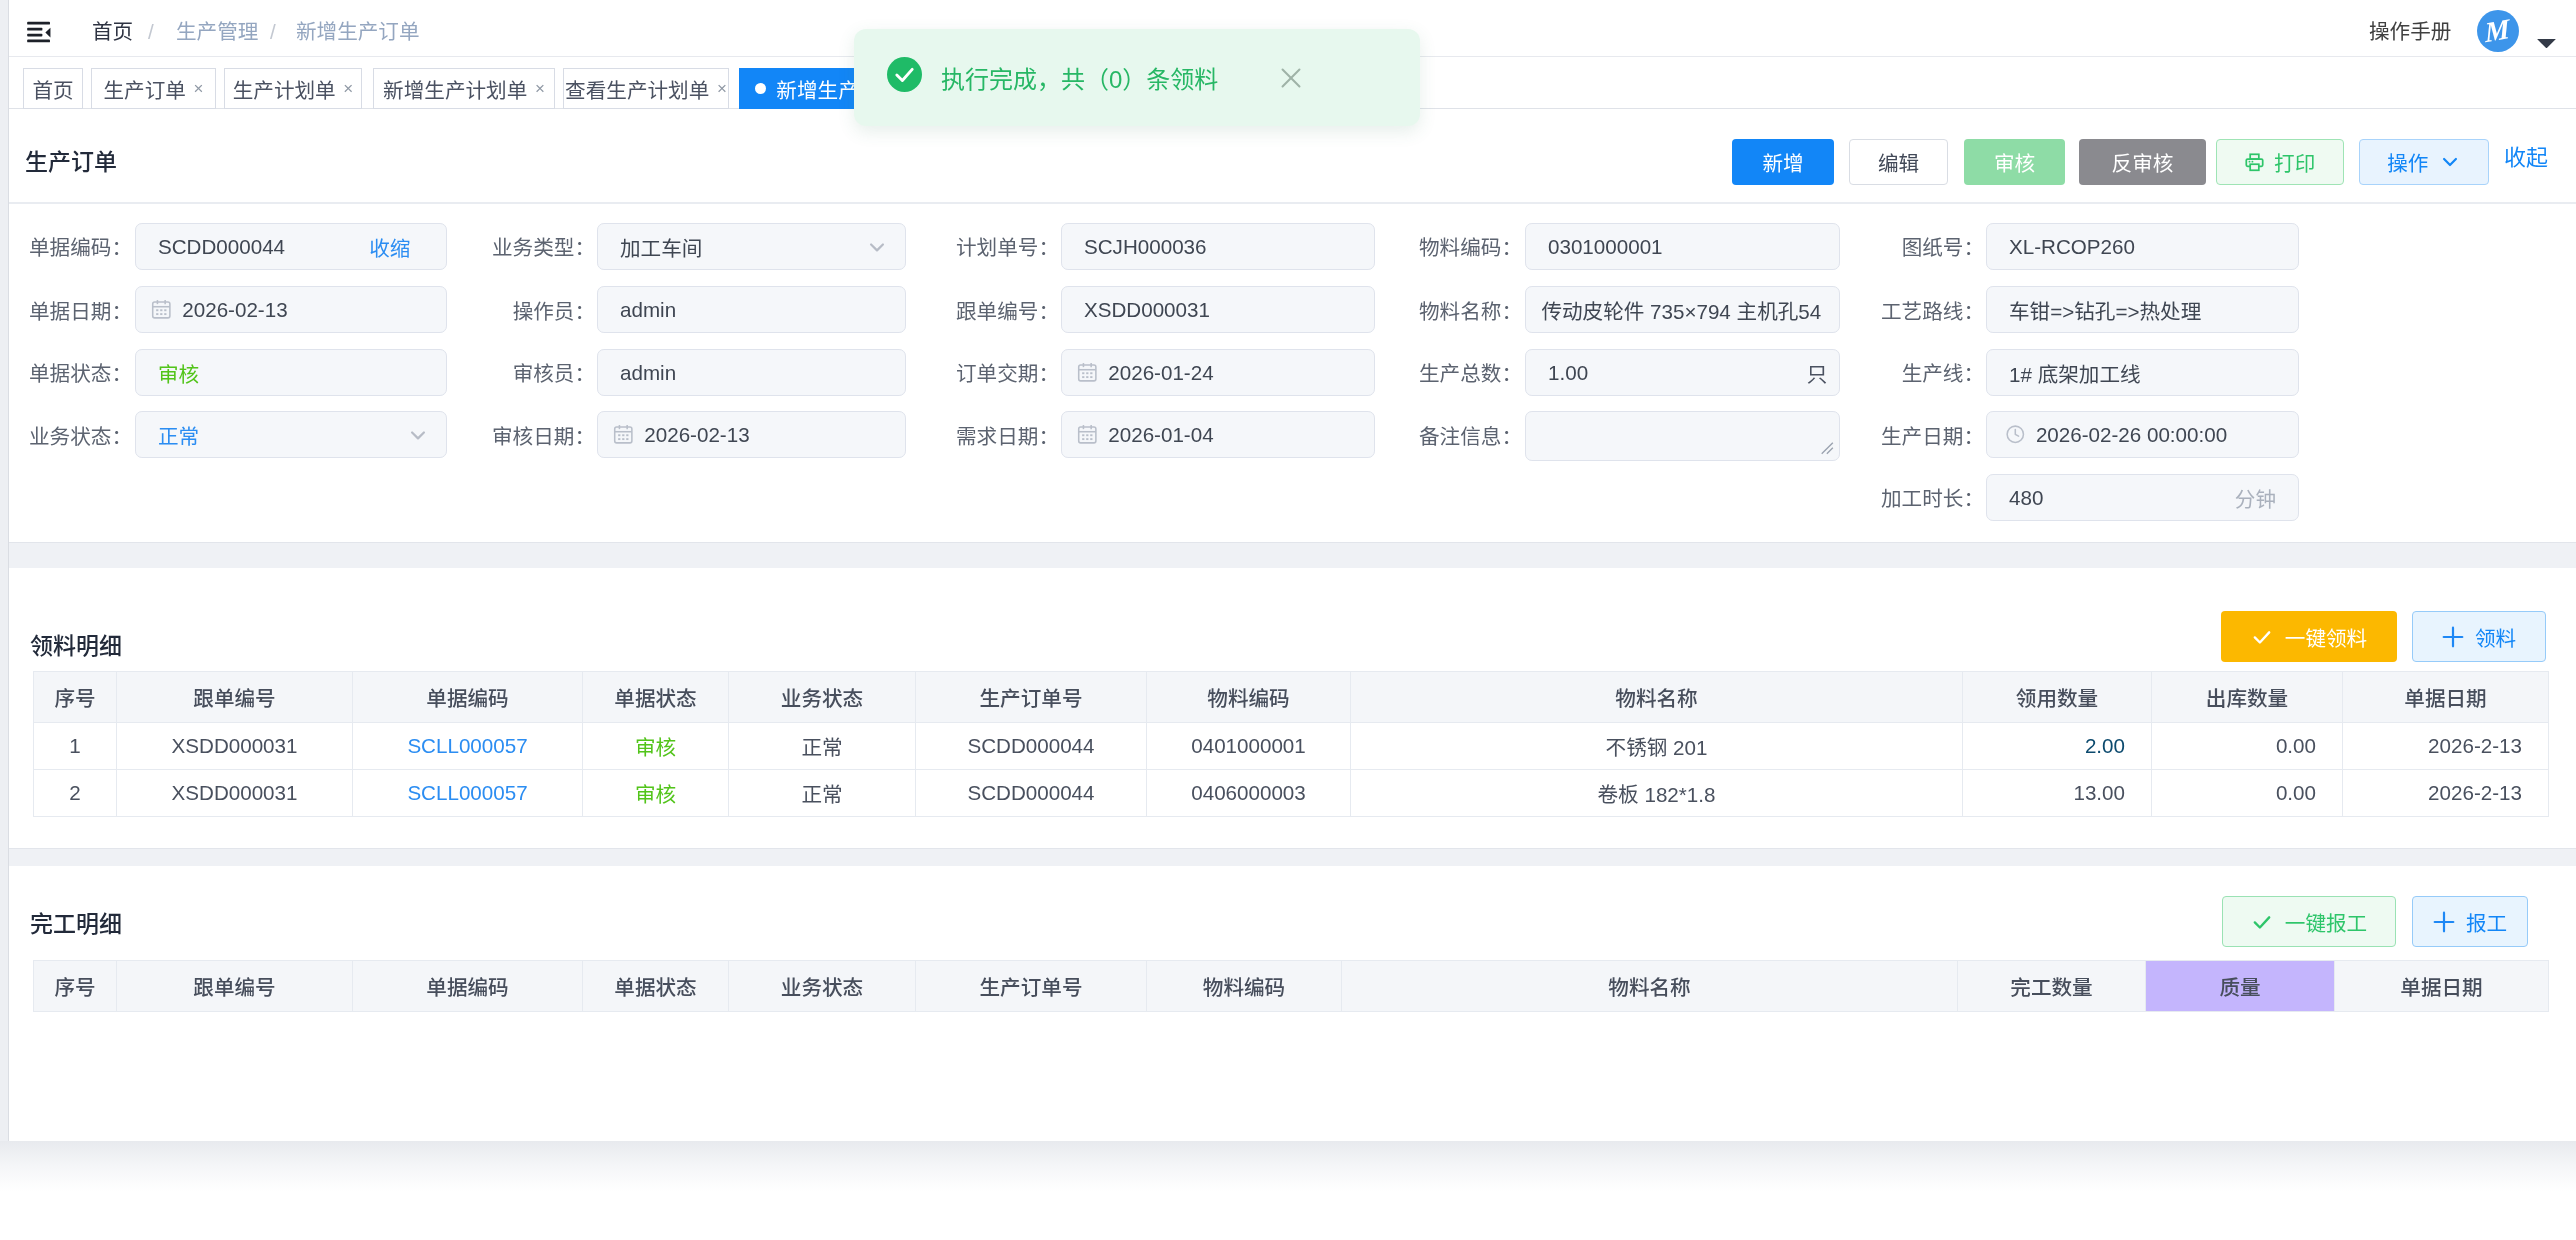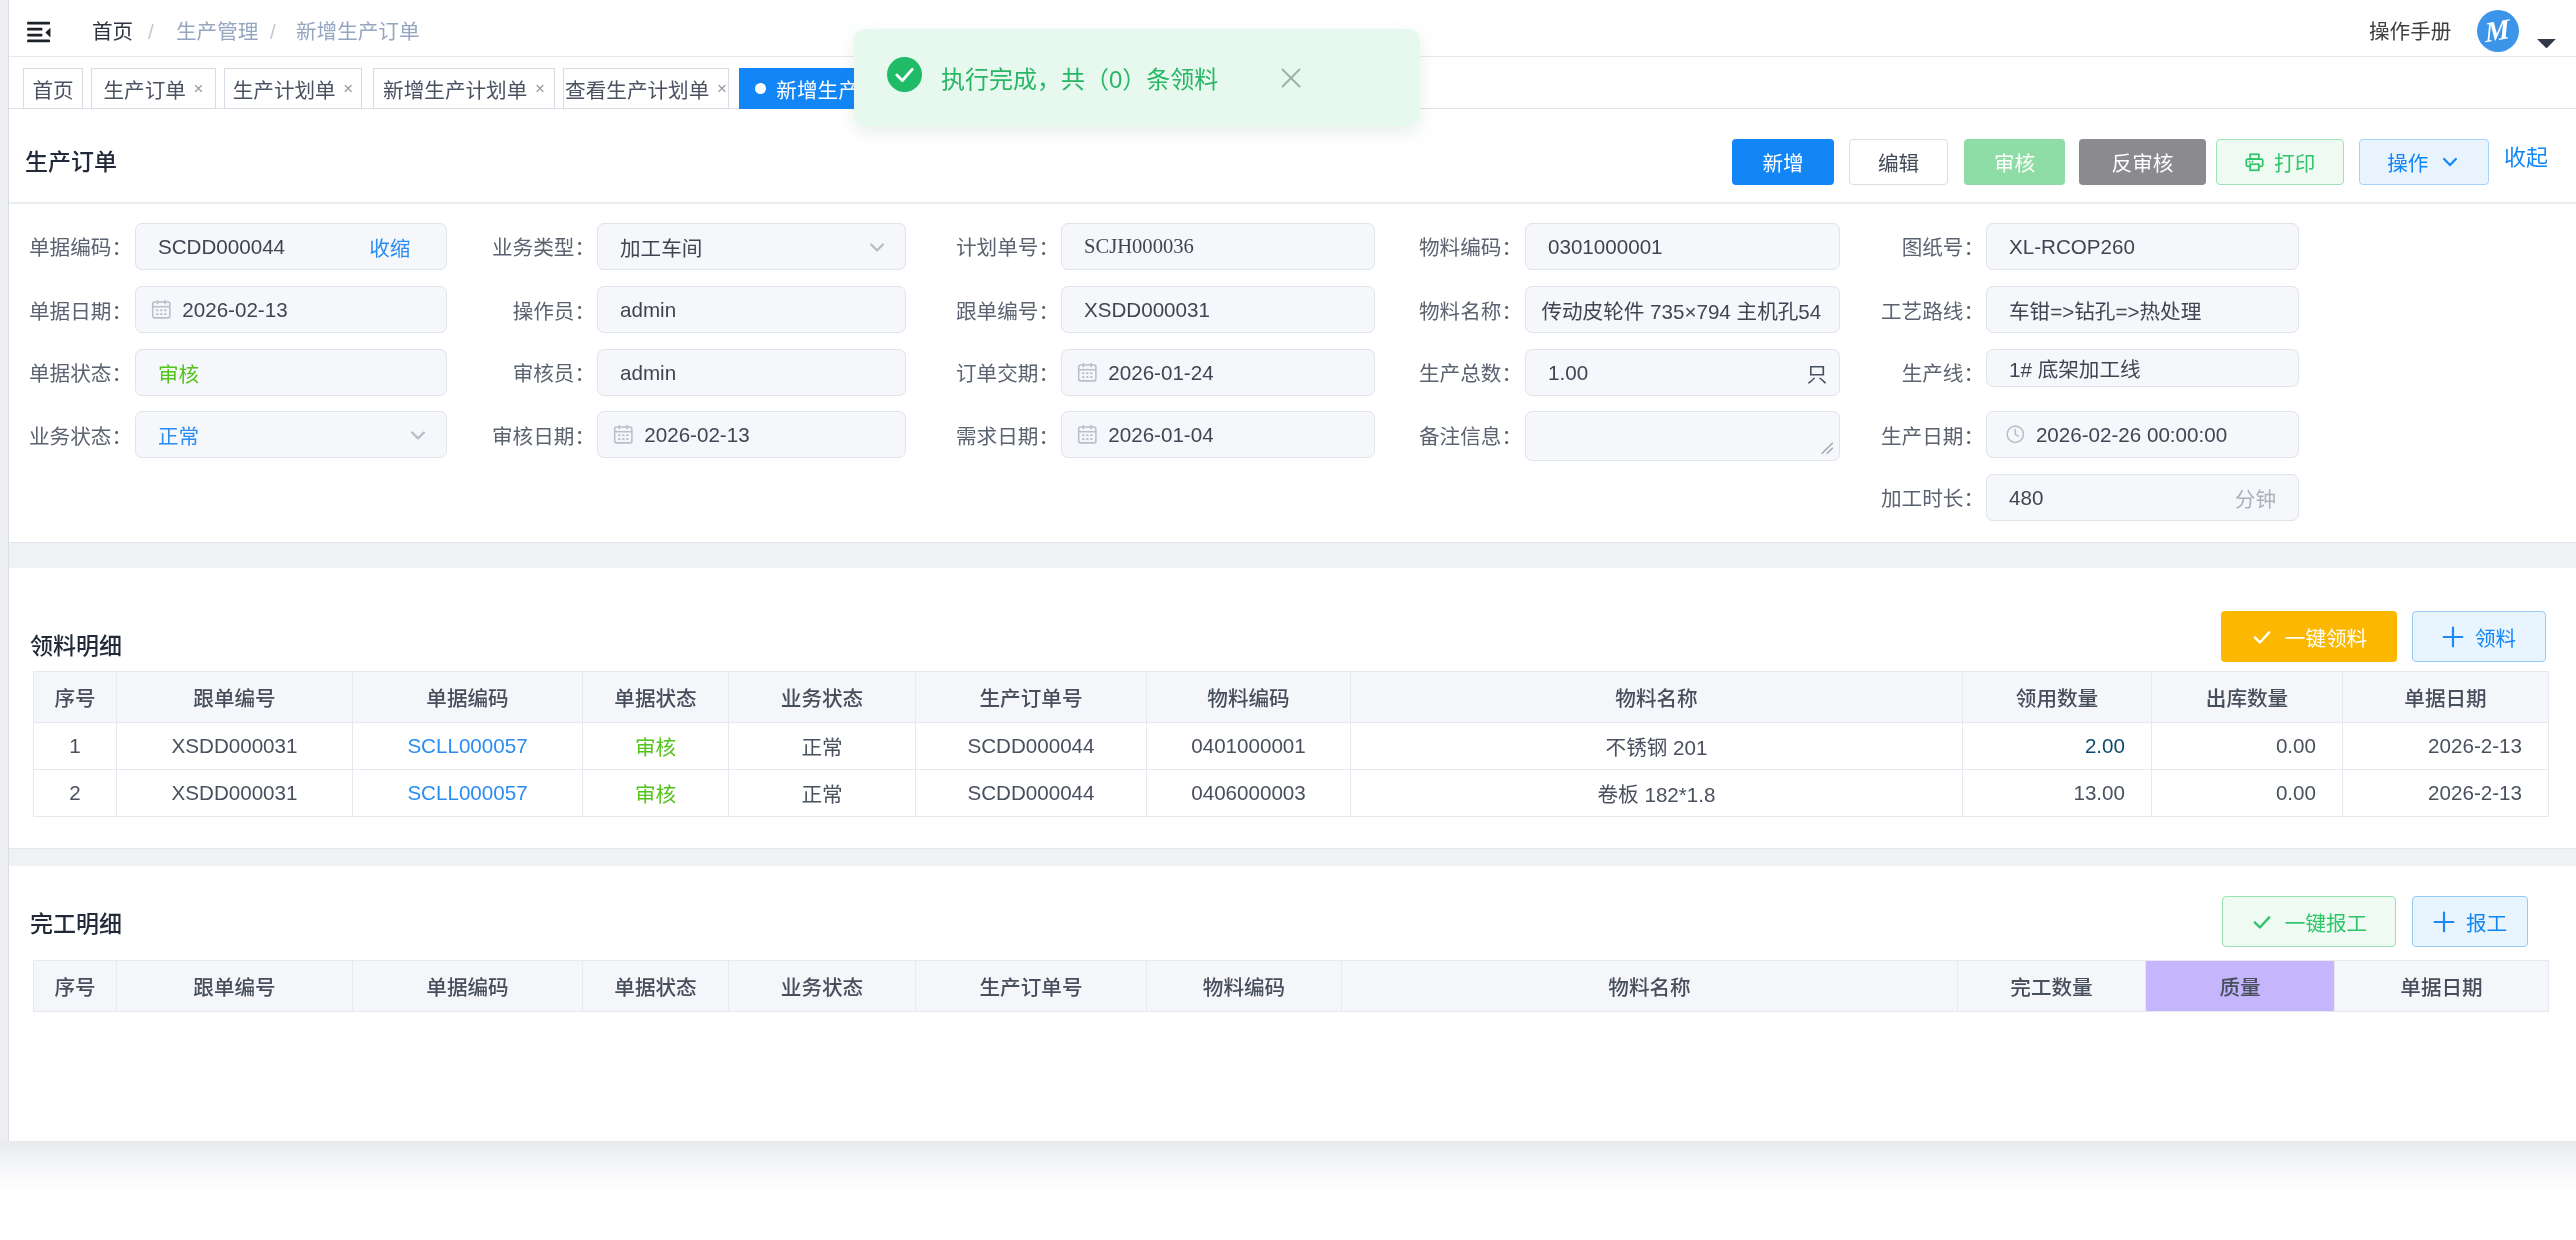--- a/index.html
+++ b/index.html
@@ -141,21 +141,21 @@
         <rect x="10.7" y="12" width="2.6" height="2.2"></rect>
         <rect x="15.4" y="12" width="2.6" height="2.2"></rect>
         <rect x="6" y="16.5" width="2.6" height="2.2"></rect>
         <rect x="10.7" y="16.5" width="2.6" height="2.2"></rect>
         <rect x="15.4" y="16.5" width="2.6" height="2.2"></rect>
       </g>
     </svg>
     <span>2026-02-13</span>
   </div>
 <div class="lbl" style="left:836px;top:225px;">计划单号：</div>
-<div class="fld" style="left:1061px;top:223px;width:314px;height:47px;font-family:Liberation Serif, serif;">
+<div class="fld" style="left:1061px;top:223px;width:314px;height:47px;">
     <span>SCJH000036</span>
   </div>
 <div class="lbl" style="left:836px;top:289px;">跟单编号：</div>
 <div class="fld" style="left:1061px;top:286px;width:314px;height:47px;">
     <span>XSDD000031</span>
   </div>
 <div class="lbl" style="left:836px;top:351px;">订单交期：</div>
 <div class="fld" style="left:1061px;top:349px;width:314px;height:47px;padding-left:15.4px;">
     <svg class="ico" width="20.6" height="20.6" viewBox="0 0 24 24">
       <g fill="none" stroke="#b9bfca" stroke-width="1.8">
@@ -219,21 +219,21 @@
   </div>
 <div class="lbl" style="left:1761px;top:225px;">图纸号：</div>
 <div class="fld" style="left:1986px;top:223px;width:313px;height:47px;">
     <span>XL-RCOP260</span>
   </div>
 <div class="lbl" style="left:1761px;top:289px;">工艺路线：</div>
 <div class="fld" style="left:1986px;top:286px;width:313px;height:47px;">
     <span>车钳=&gt;钻孔=&gt;热处理</span>
   </div>
 <div class="lbl" style="left:1761px;top:351px;">生产线：</div>
-<div class="fld" style="left:1986px;top:349px;width:313px;height:38px;">
+<div class="fld" style="left:1986px;top:349px;width:313px;height:47px;">
     <span>1# 底架加工线</span>
   </div>
 <div class="lbl" style="left:1761px;top:414px;">生产日期：</div>
 <div class="fld" style="left:1986px;top:411px;width:313px;height:47px;padding-left:18px;">
     <svg class="ico" width="20.6" height="20.6" viewBox="0 0 24 24">
       <circle cx="12" cy="12" r="9.5" fill="none" stroke="#b9bfca" stroke-width="1.8"></circle>
       <polyline points="12,6.5 12,12 15.8,14.2" fill="none" stroke="#b9bfca" stroke-width="1.8" stroke-linecap="round" stroke-linejoin="round"></polyline>
     </svg>
     <span>2026-02-26 00:00:00</span>
   </div>

